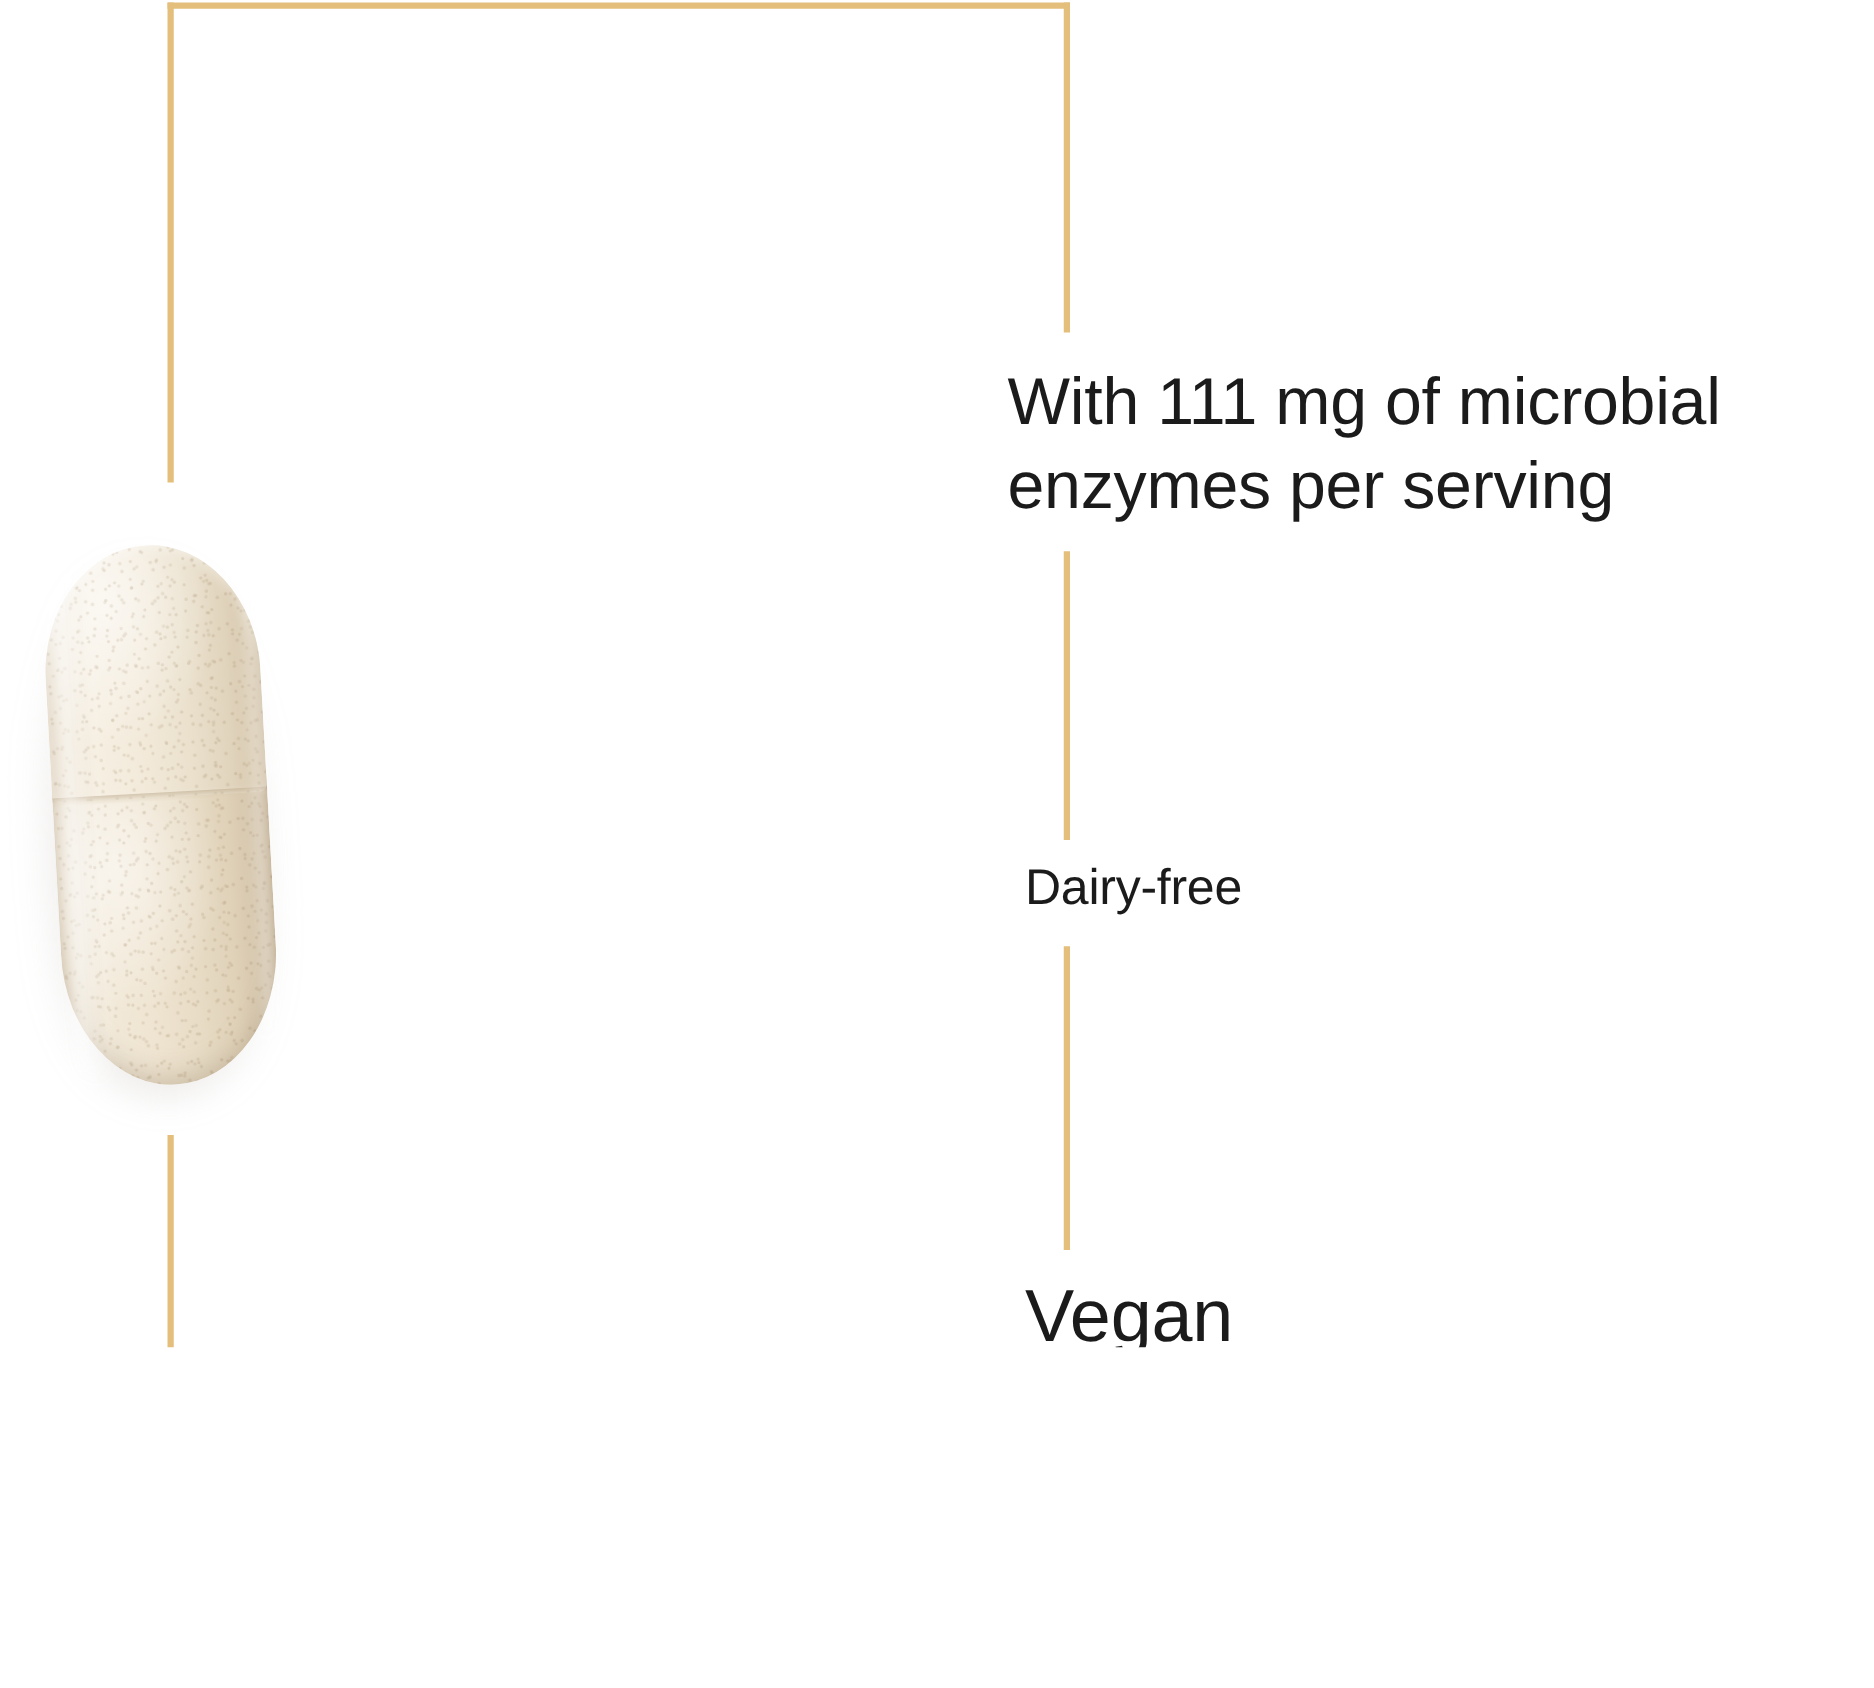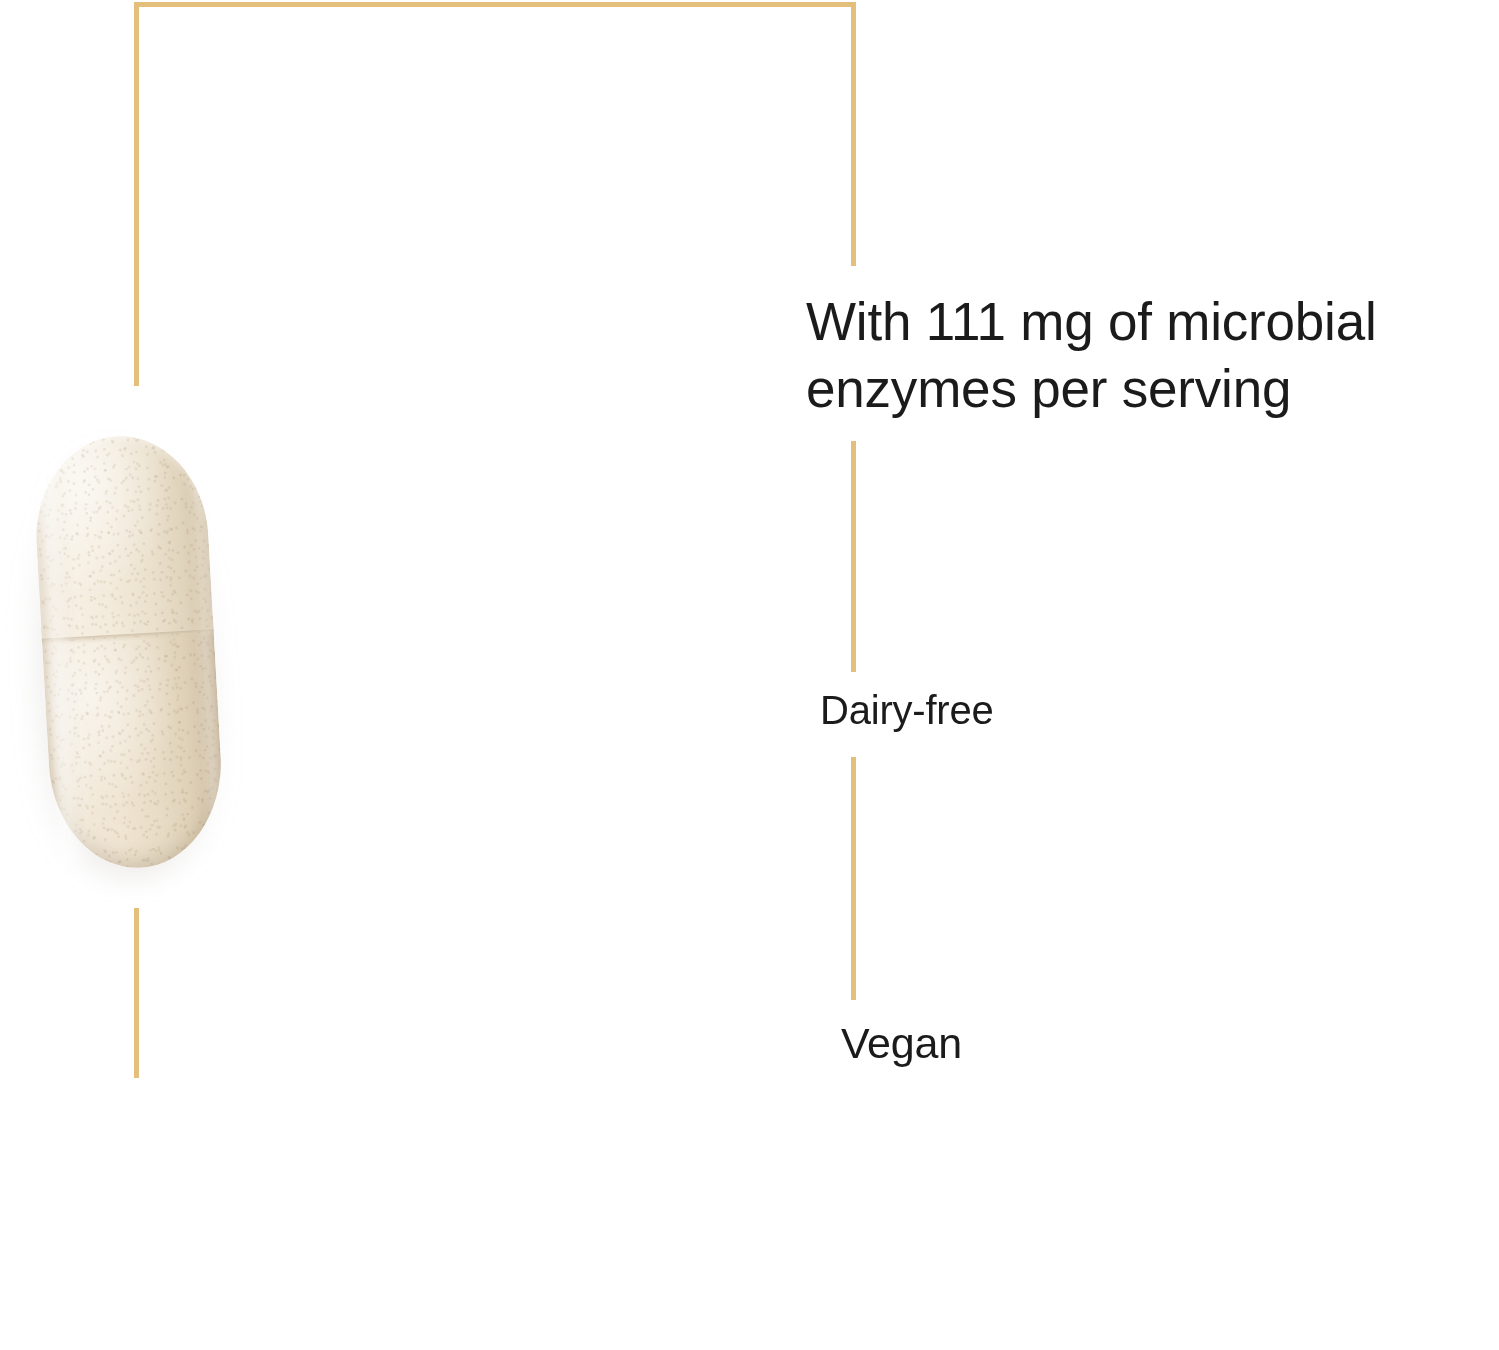--- a/index.html
+++ b/index.html
@@ -177,23 +177,22 @@
   }
   #label-dairy-free {
     left: 820px;
     top: 685px;
     font-size: 40px;
     line-height: 1.26;
   }
   #label-vegan {
     left: 820px;
     top: 1016px;
-    font-size: 43px;
+    font-size: 59px;
     line-height: 1.26;
-    margin-left: 21px;
   }
 </style>
 </head>
 <body>
 
 <div id="stage">
 
   <div class="gold-seg gold-h" id="frame-top"></div>
   <div class="gold-seg gold-h" id="frame-bottom"></div>
 

